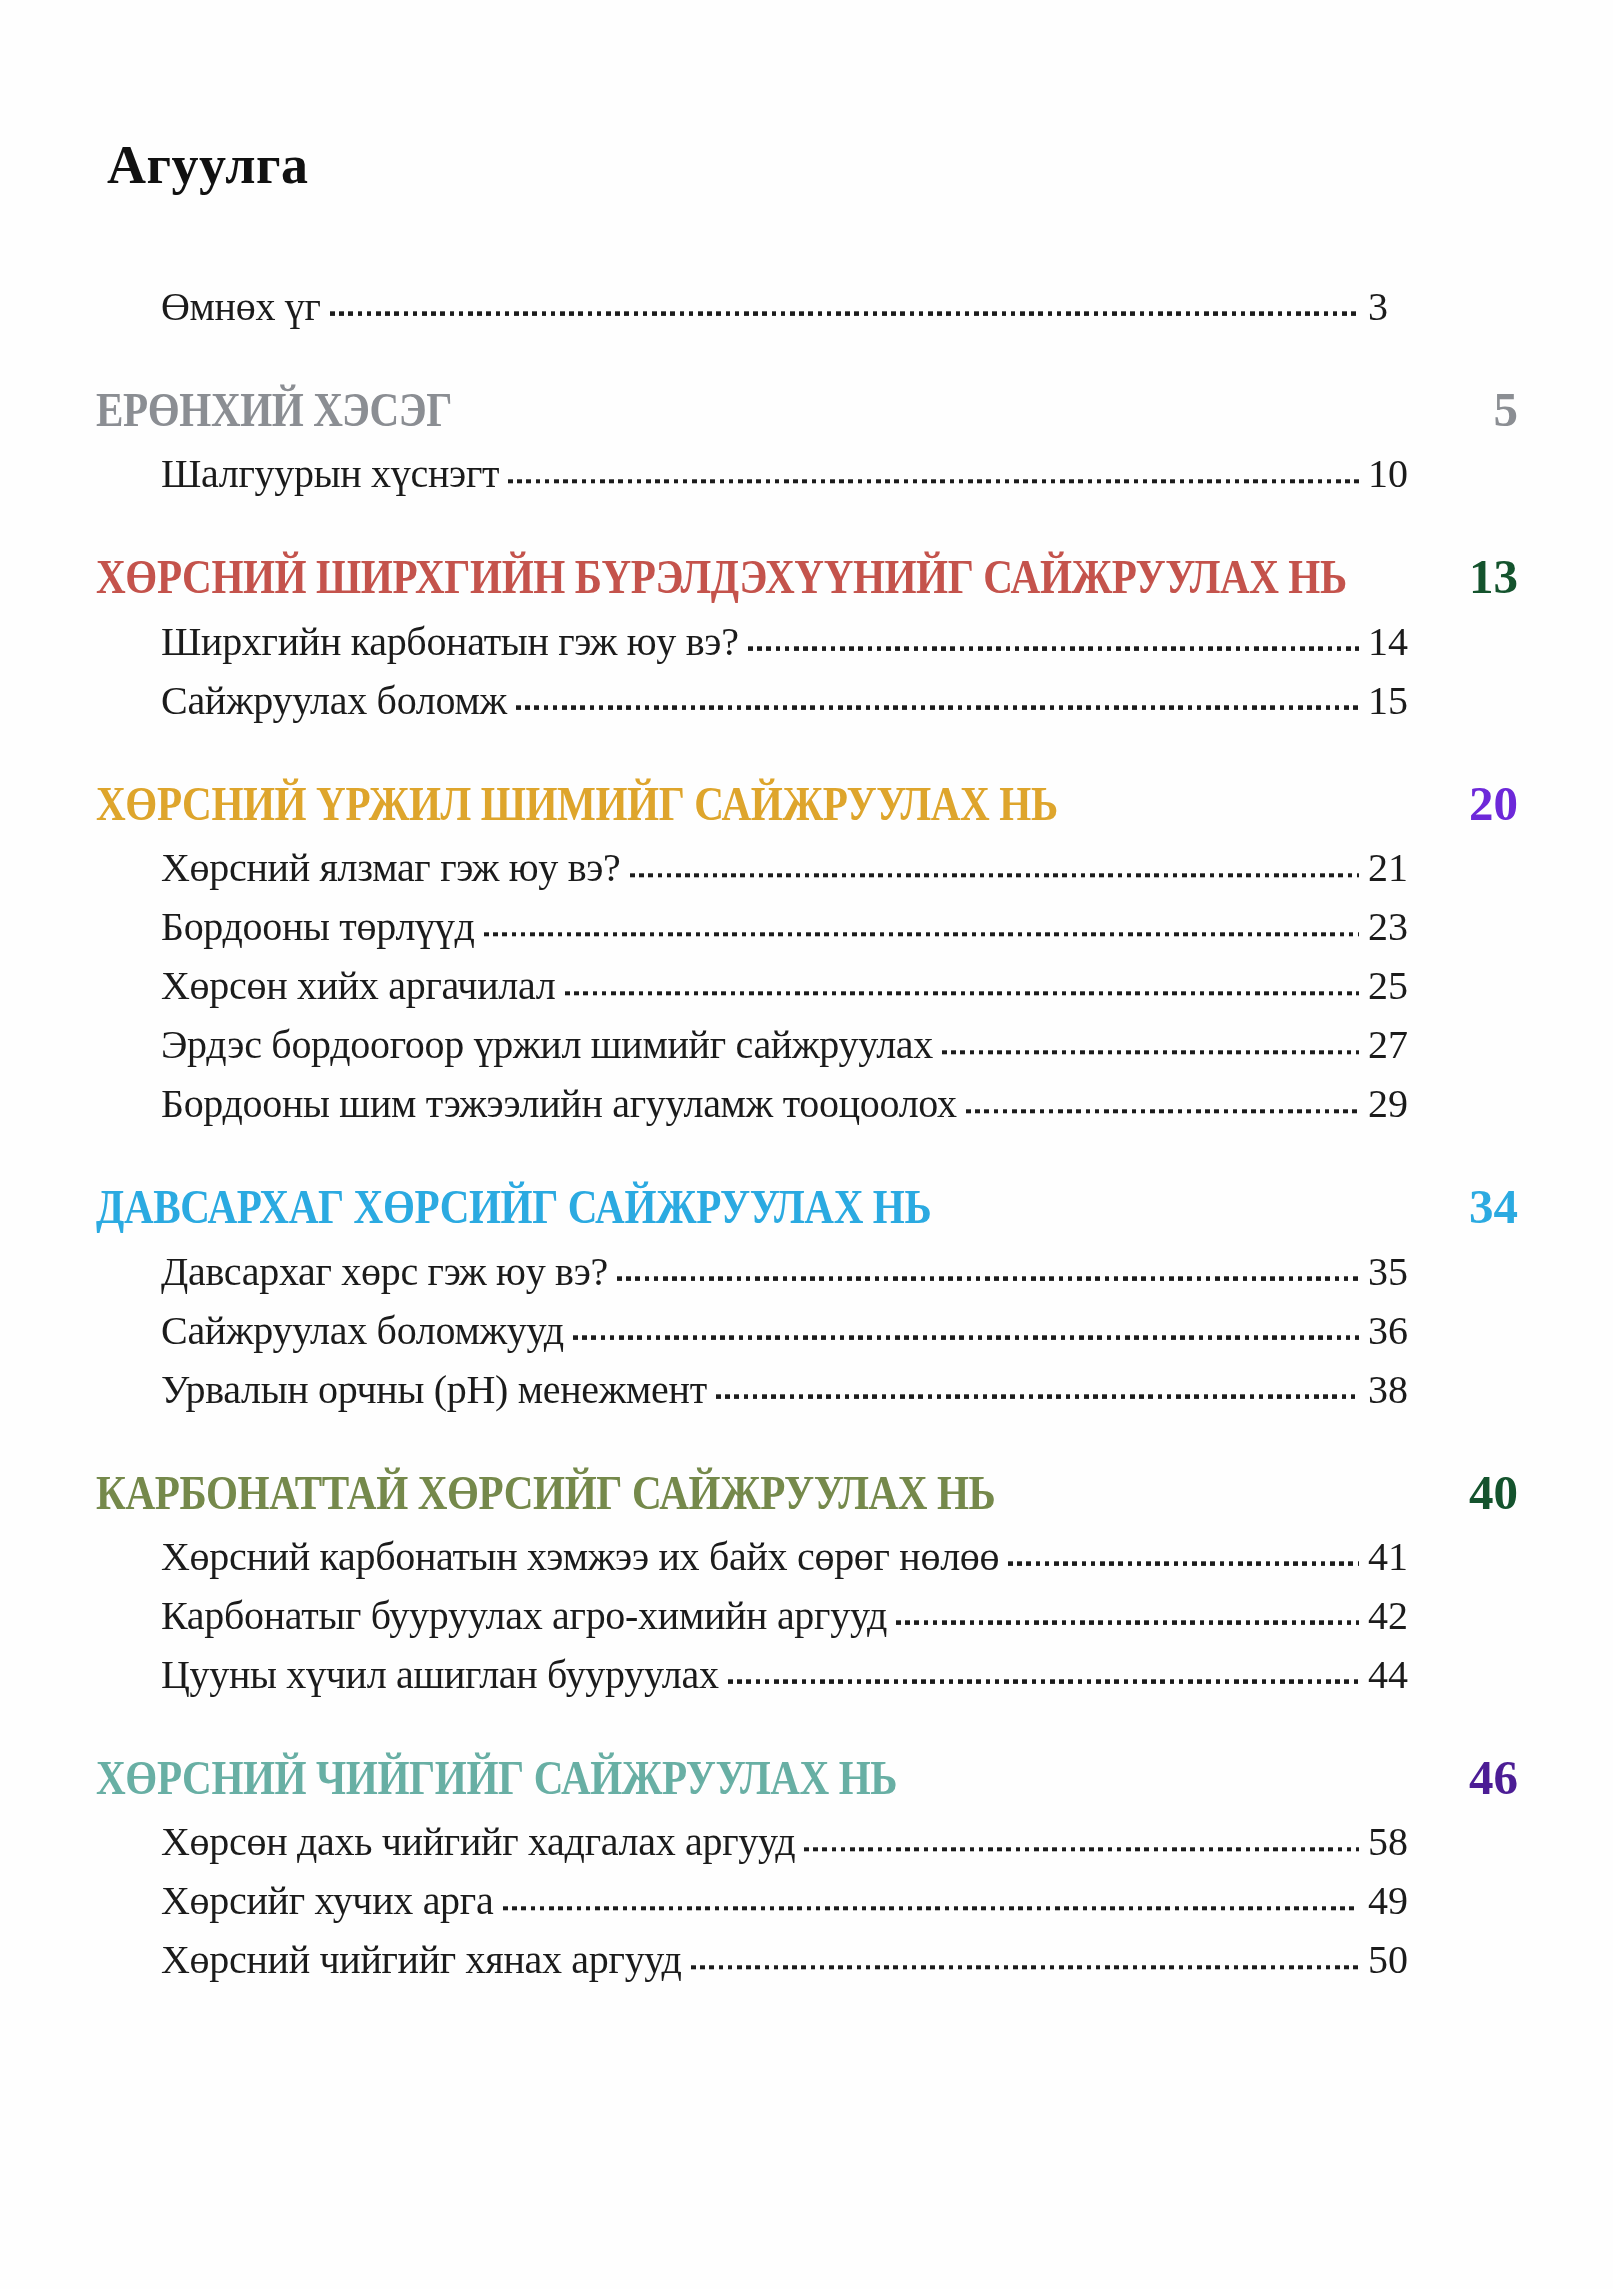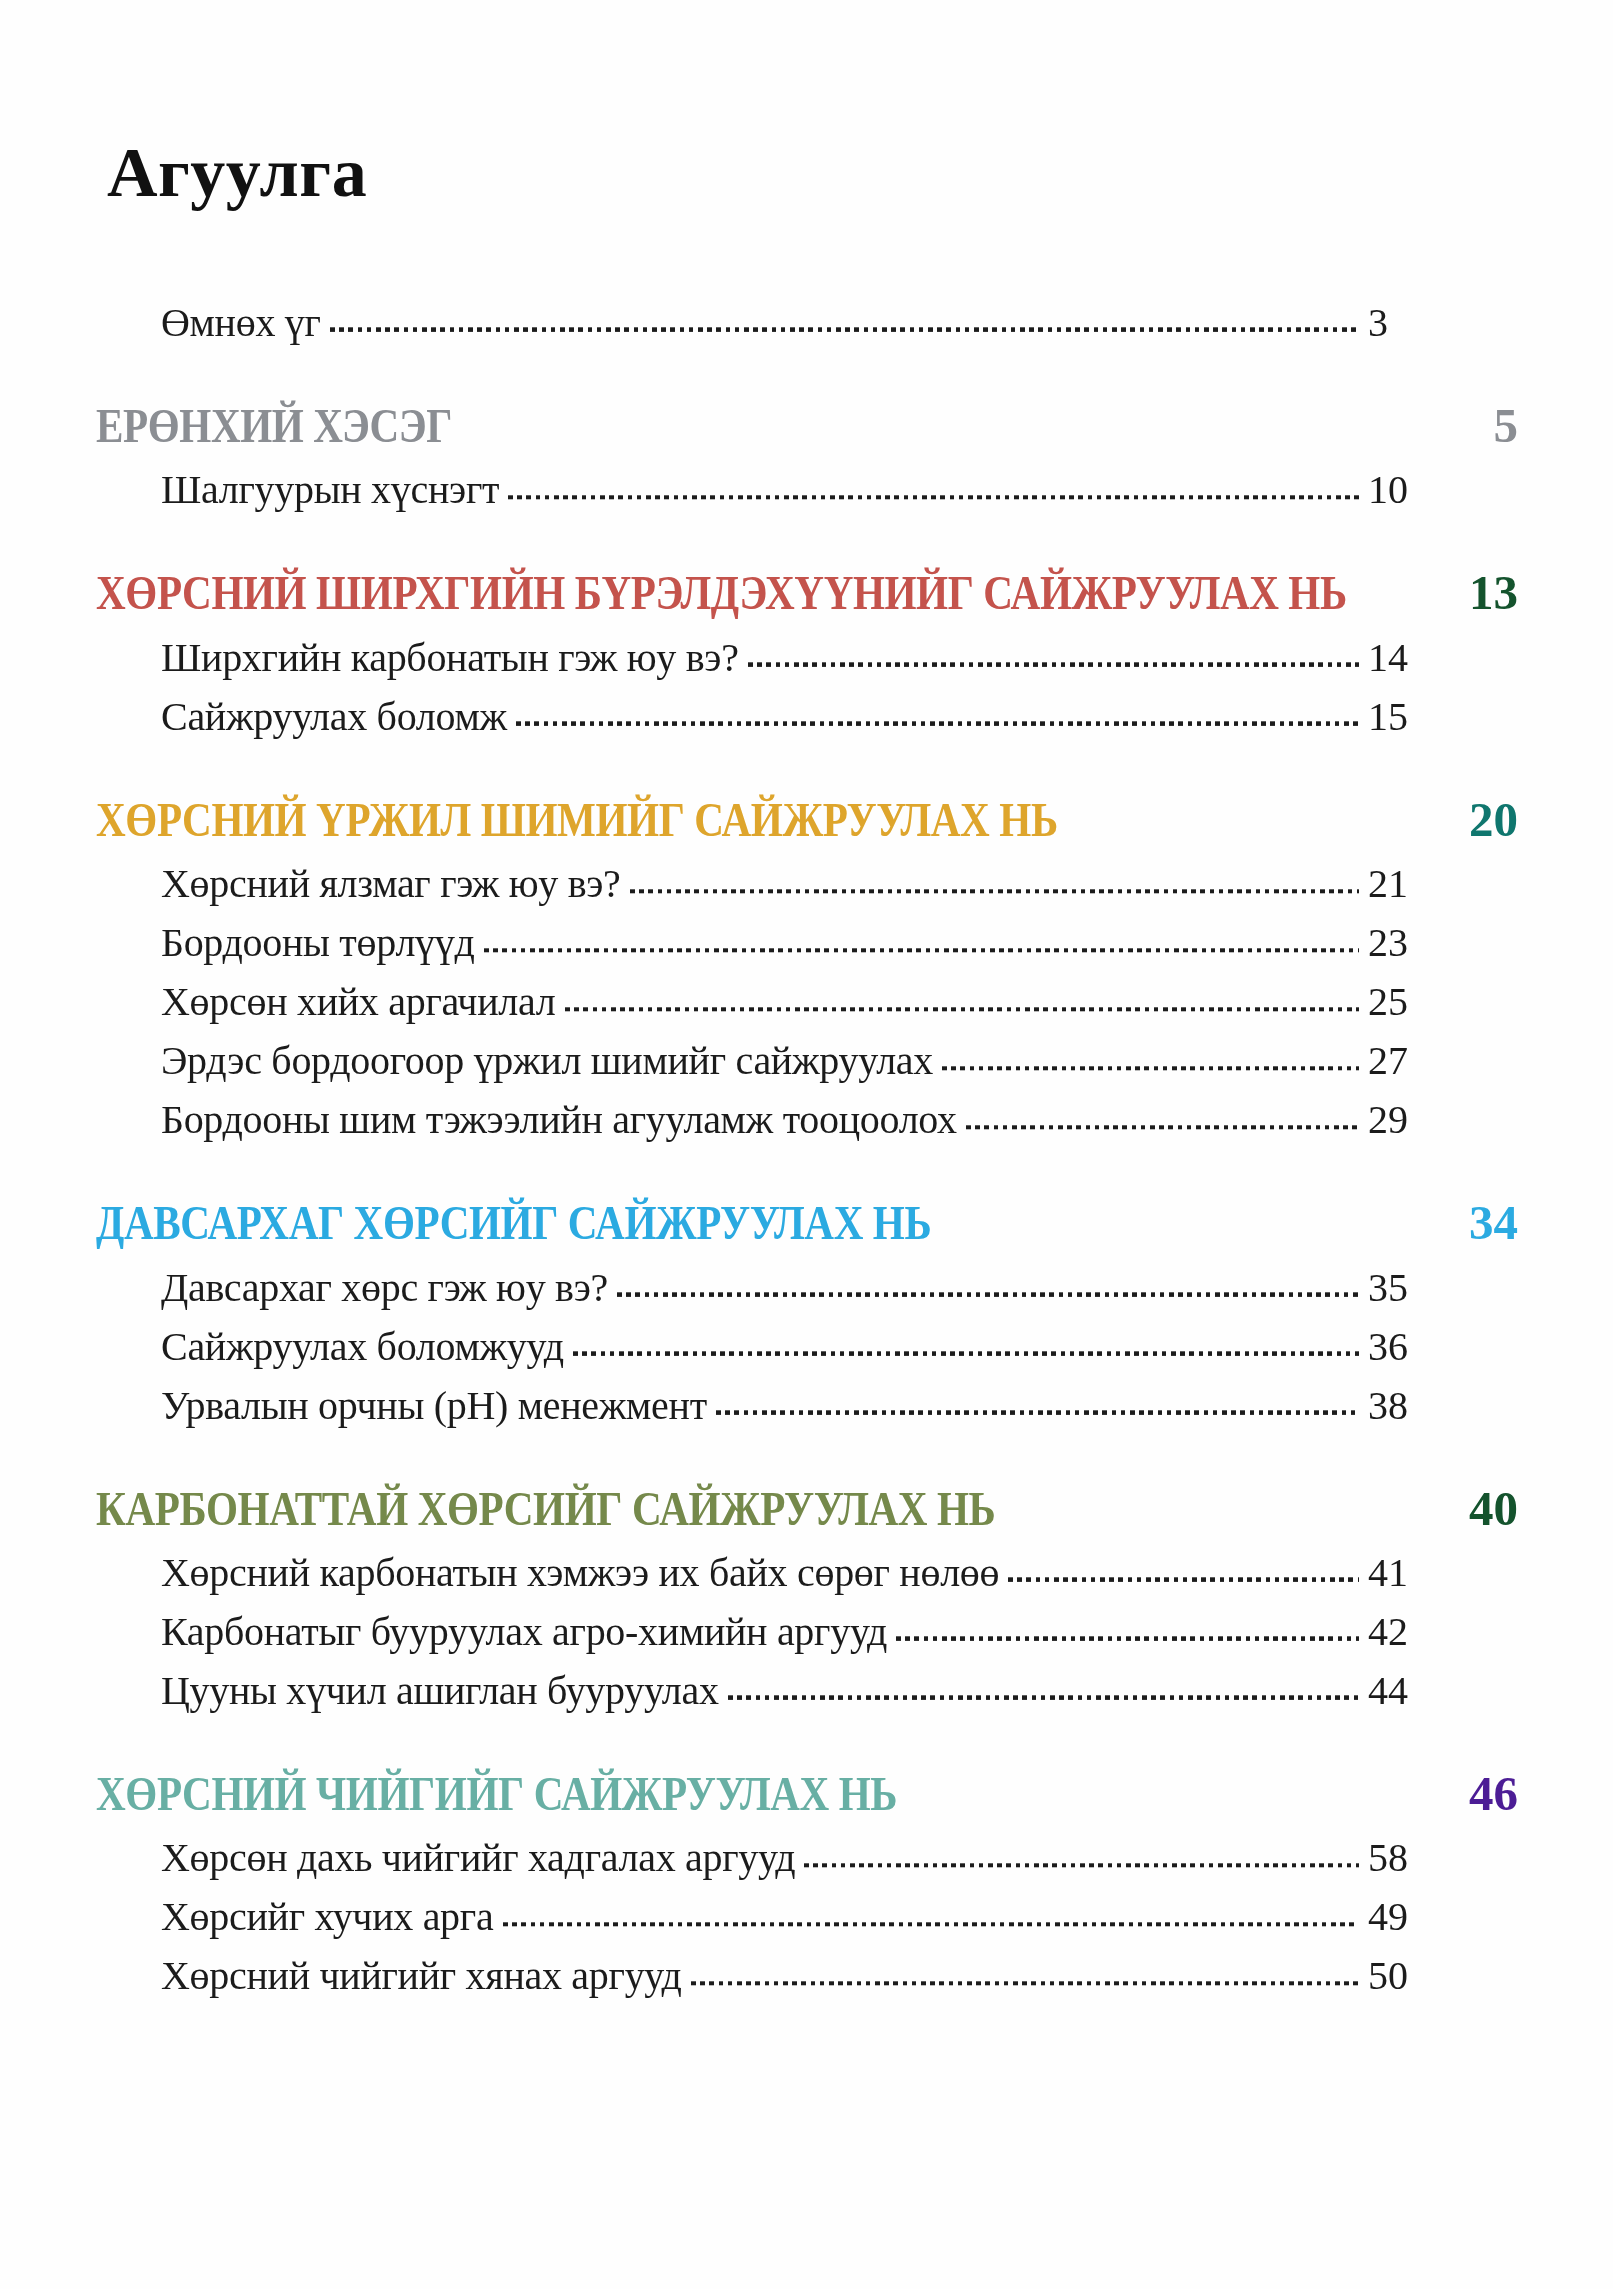--- a/index.html
+++ b/index.html
@@ -9,21 +9,21 @@
     height: 2290px;
     margin: 0 auto;
     background: #fefefe;
     font-family: "Liberation Serif", "DejaVu Serif", serif;
     color: #1b1b1b;
     overflow: hidden;
     box-sizing: border-box;
     padding: 138px 0 0 96px;
   }
   .title {
-    font-size: 70px;
+    font-size: 54px;
     font-weight: 700;
     line-height: 1;
     margin: 0 0 0 11px;
     letter-spacing: 0.5px;
     color: #111;
   }
   .toc { margin-top: 85px; }
 
   
   .entries, .preface-wrap { margin-left: 65px; width: 1255px; }
@@ -115,21 +115,21 @@
     <span class="entry-label">Сайжруулах боломж</span>
     <span class="leader"></span>
     <span class="num">15</span>
   </div>
 </div>
   </section>
 
   <section class="toc-section">
     <div class="header-row">
       <span class="header-title" style="color: rgb(222, 165, 44);">ХӨРСНИЙ ҮРЖИЛ ШИМИЙГ САЙЖРУУЛАХ НЬ</span>
-      <span class="header-num" style="color: #0f766e;">20</span>
+      <span class="header-num" style="color: #6d28d9;">20</span>
     </div>
     <div class="entries">
   <div class="entry-row">
     <span class="entry-label">Хөрсний ялзмаг гэж юу вэ?</span>
     <span class="leader"></span>
     <span class="num">21</span>
   </div>
 
   <div class="entry-row">
     <span class="entry-label">Бордооны төрлүүд</span>

